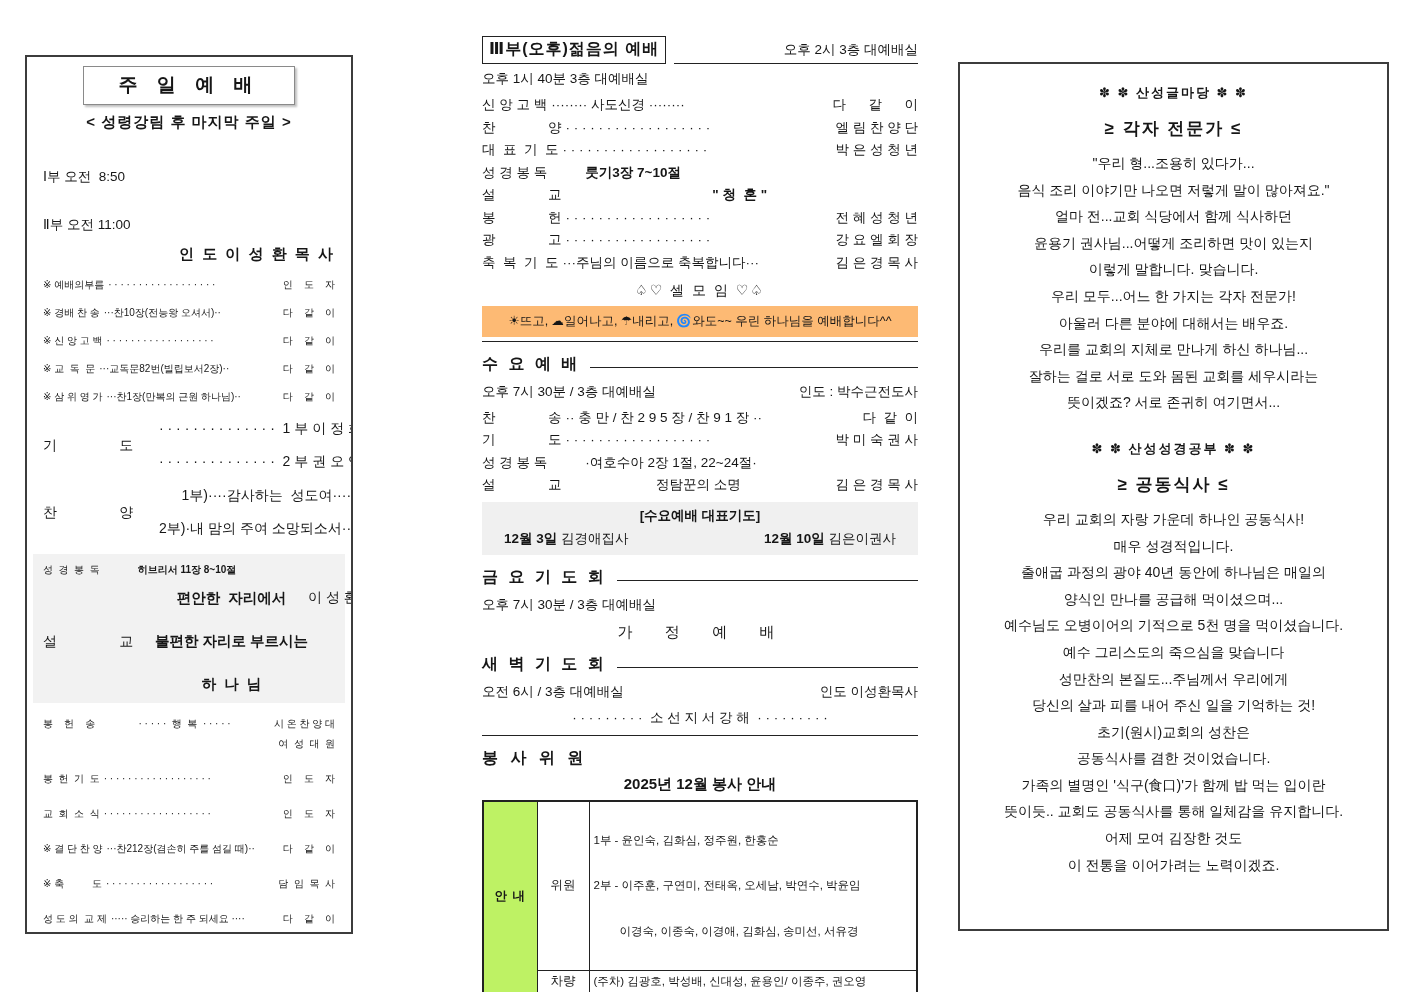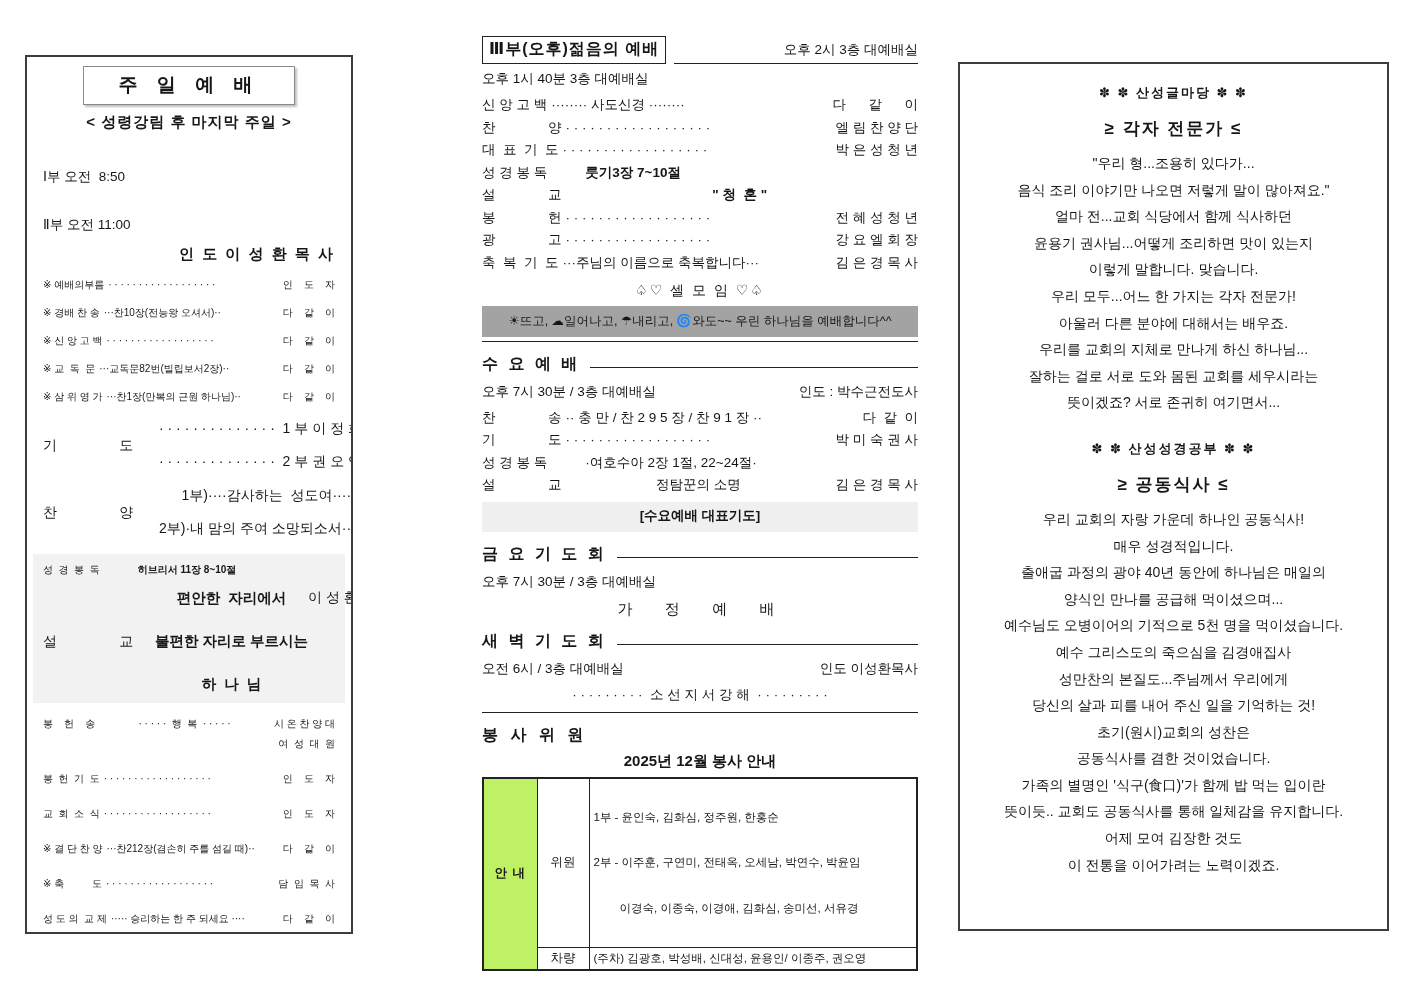--- a/index.html
+++ b/index.html
@@ -47,21 +47,21 @@
   .rgt-stack { flex: 0 0 auto; display: flex; flex-direction: column; gap: 6px; text-align: right; }
 
   
   .col-mid { position: absolute; left: 482px; top: 36px; width: 436px; }
   .youth-head { display: flex; align-items: flex-end; white-space: pre; }
   .youth-title { font-weight: bold; font-size: 16px; border: 1.5px solid #222; padding: 2px 6px 3px; letter-spacing: 1px; }
   .youth-place { flex: 1; text-align: right; font-size: 13.5px; border-bottom: 1.5px solid #222; padding-bottom: 4px; margin-left: 8px; }
   .youth-time { font-size: 13.5px; margin: 6px 0 8px; }
   .col-mid .svc-row { font-size: 13.5px; margin: 4.5px 0; }
   .cell-title { text-align: center; font-size: 14px; letter-spacing: 2px; margin: 10px 0 6px; white-space: pre; }
-  .cell-strip { background: #a3a3a3; text-align: center; font-size: 12.5px; padding: 7px 2px; white-space: pre; }
+  .cell-strip { background: #fdba74; text-align: center; font-size: 12.5px; padding: 7px 2px; white-space: pre; }
   .strip-rule { border-bottom: 1.5px solid #222; margin: 4px 0 2px; }
 
   .sec-head { display: flex; align-items: center; margin: 12px 0 6px; }
   .sec-title { font-weight: bold; font-size: 16px; letter-spacing: 3px; white-space: pre; }
   .sec-rule { flex: 1; border-bottom: 1.5px solid #222; margin-left: 10px; transform: translateY(3px); }
   .line-between { display: flex; justify-content: space-between; font-size: 13.5px; margin: 8px 0; white-space: pre; }
 
   .rep-box { background: #f0f0f0; padding: 5px 8px 7px; margin: 8px 0 4px; }
   .rep-title { text-align: center; font-size: 13.5px; }
   .rep-line { display: flex; justify-content: space-between; font-size: 13.5px; margin-top: 5px; padding: 0 14px; white-space: pre; }
@@ -288,20 +288,24 @@
       <span class="rgt"></span>
     </div>
     <div class="svc-row">
       <span class="lab">설              교</span>
       <span class="mid mid-center">정탐꾼의 소명</span>
       <span class="rgt">김 은 경 목 사</span>
     </div>
 
     <div class="rep-box">
       <div class="rep-title bold">[수요예배 대표기도]</div>
+      <div class="rep-line">
+        <span><b>12월 3일</b> <span>김경애집사</span></span>
+        <span><b>12월 10일</b> <span>김은이권사</span></span>
+      </div>
     </div>
 
     <div class="sec-head">
       <span class="sec-title">금 요 기 도 회</span>
       <span class="sec-rule"></span>
     </div>
     <div class="line-between">
       <span>오후 7시 30분 / 3층 대예배실</span>
     </div>
     <div class="friday-content">가  정  예  배</div>
@@ -363,21 +367,21 @@
     </div>
 
     <div class="essay-title mt">✽ ✽ 산성성경공부 ✽ ✽</div>
     <div class="essay-sub">≥ 공동식사 ≤</div>
     <div class="essay-body">
       <div>우리 교회의 자랑 가운데 하나인 공동식사!</div>
       <div>매우 성경적입니다.</div>
       <div>출애굽 과정의 광야 40년 동안에 하나님은 매일의</div>
       <div>양식인 만나를 공급해 먹이셨으며...</div>
       <div>예수님도 오병이어의 기적으로 5천 명을 먹이셨습니다.</div>
-      <div>예수 그리스도의 죽으심을 김경애집사</div>
+      <div>예수 그리스도의 죽으심을 맞습니다</div>
       <div>성만찬의 본질도...주님께서 우리에게</div>
       <div>당신의 살과 피를 내어 주신 일을 기억하는 것!</div>
       <div>초기(원시)교회의 성찬은</div>
       <div>공동식사를 겸한 것이었습니다.</div>
       <div>가족의 별명인 '식구(食口)'가 함께 밥 먹는 입이란</div>
       <div>뜻이듯.. 교회도 공동식사를 통해 일체감을 유지합니다.</div>
       <div>어제 모여 김장한 것도</div>
       <div>이 전통을 이어가려는 노력이겠죠.</div>
     </div>
   </section>

